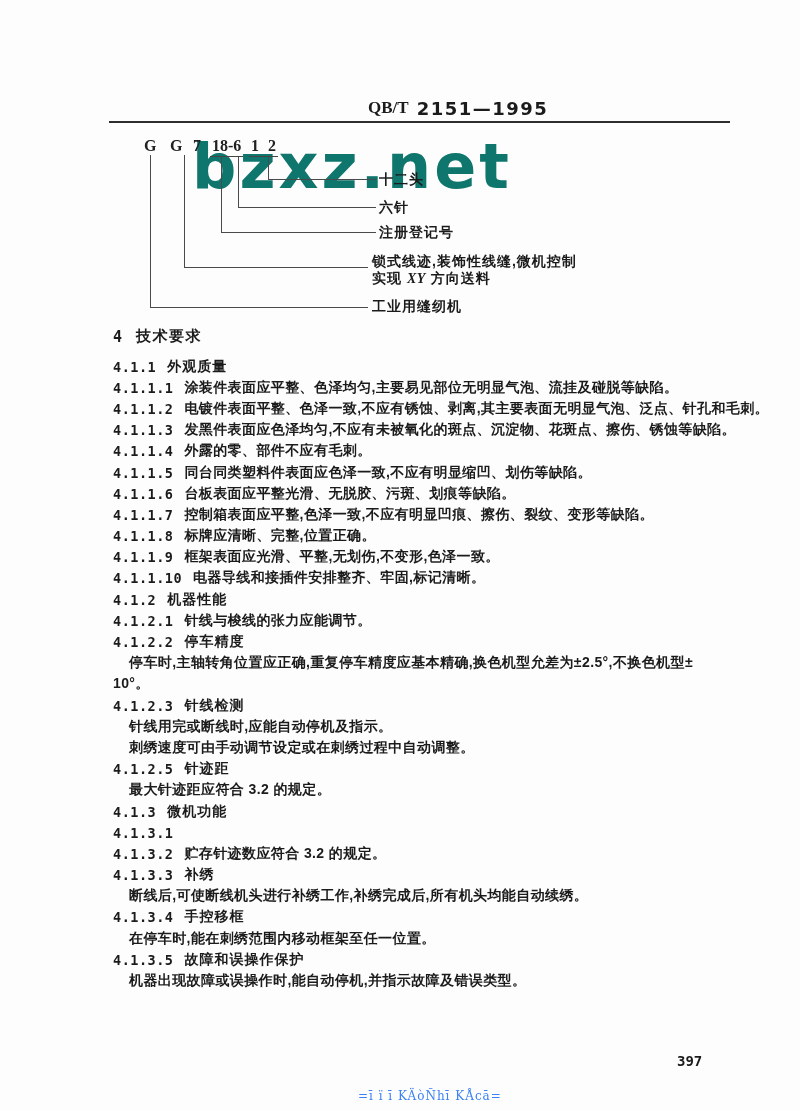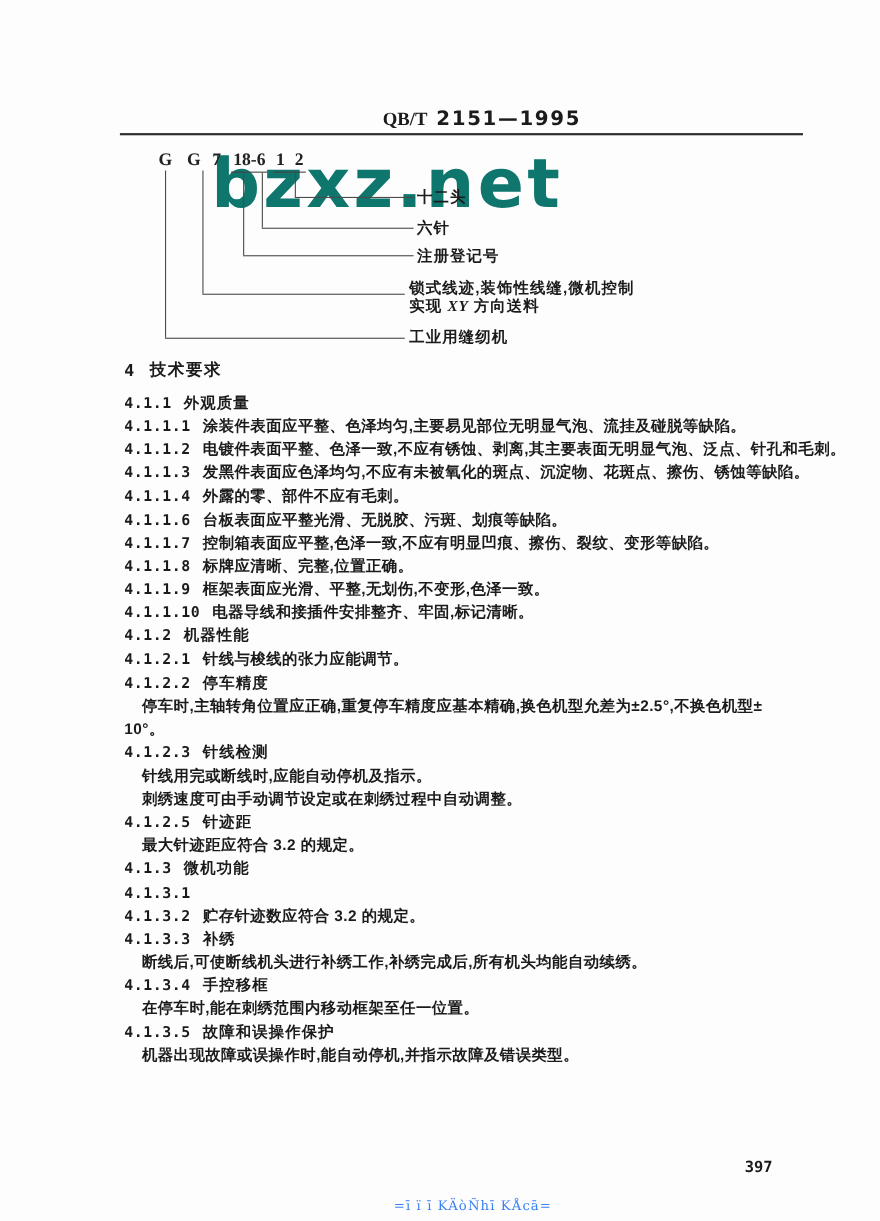--- a/index.html
+++ b/index.html
@@ -7,21 +7,21 @@
     position:relative;width:800px;height:1110px;background:#fdfdfd;overflow:hidden;
     font-family:"Liberation Sans",sans-serif;color:#1b1b1b;
   }
   
   .brand-wm{
     position:absolute;left:192px;top:130px;
     font-family:"DejaVu Sans",sans-serif;font-weight:bold;
     font-size:62px;letter-spacing:3px;color:#0f766e;z-index:0;user-select:none;
   }
   
-  .std-header{position:absolute;top:98px;left:348px;display:flex;align-items:center;gap:8px;z-index:2;}
+  .std-header{position:absolute;top:98px;left:368px;display:flex;align-items:flex-start;gap:8px;z-index:2;}
   .std-prefix{font-family:"Liberation Serif",serif;font-weight:bold;font-size:17px;}
   .std-number{font-family:"DejaVu Sans",sans-serif;font-weight:bold;font-size:18px;letter-spacing:1.5px;}
   .header-rule{position:absolute;top:121px;left:109px;width:621px;height:2px;background:#2e2e2e;z-index:2;}
   
   .code-char{position:absolute;top:137px;font-family:"Liberation Serif",serif;font-size:16px;font-weight:600;z-index:2;color:#222;}
   .code-grp{position:absolute;top:137px;font-family:"Liberation Serif",serif;font-size:16px;font-weight:600;z-index:2;color:#222;
     border-bottom:1.5px solid #444;padding:0 2px 1px 2px;}
   .grp-flex{display:flex;gap:9px;}
   .vl,.hl{position:absolute;background:#4a4a4a;z-index:1;}
   .dlabel{position:absolute;font-size:14px;font-weight:bold;letter-spacing:1px;z-index:2;white-space:nowrap;}
@@ -106,20 +106,24 @@
       </div>
     <div class="l">
         <span class="num">4.1.1.3</span>
         <span class="txt">发黑件表面应色泽均匀,不应有未被氧化的斑点、沉淀物、花斑点、擦伤、锈蚀等缺陷。</span>
       </div>
     <div class="l">
         <span class="num">4.1.1.4</span>
         <span class="txt">外露的零、部件不应有毛刺。</span>
       </div>
     <div class="l">
+        <span class="num">4.1.1.5</span>
+        <span class="txt">同台同类塑料件表面应色泽一致,不应有明显缩凹、划伤等缺陷。</span>
+      </div>
+    <div class="l">
         <span class="num">4.1.1.6</span>
         <span class="txt">台板表面应平整光滑、无脱胶、污斑、划痕等缺陷。</span>
       </div>
     <div class="l">
         <span class="num">4.1.1.7</span>
         <span class="txt">控制箱表面应平整,色泽一致,不应有明显凹痕、擦伤、裂纹、变形等缺陷。</span>
       </div>
     <div class="l">
         <span class="num">4.1.1.8</span>
         <span class="txt">标牌应清晰、完整,位置正确。</span>

